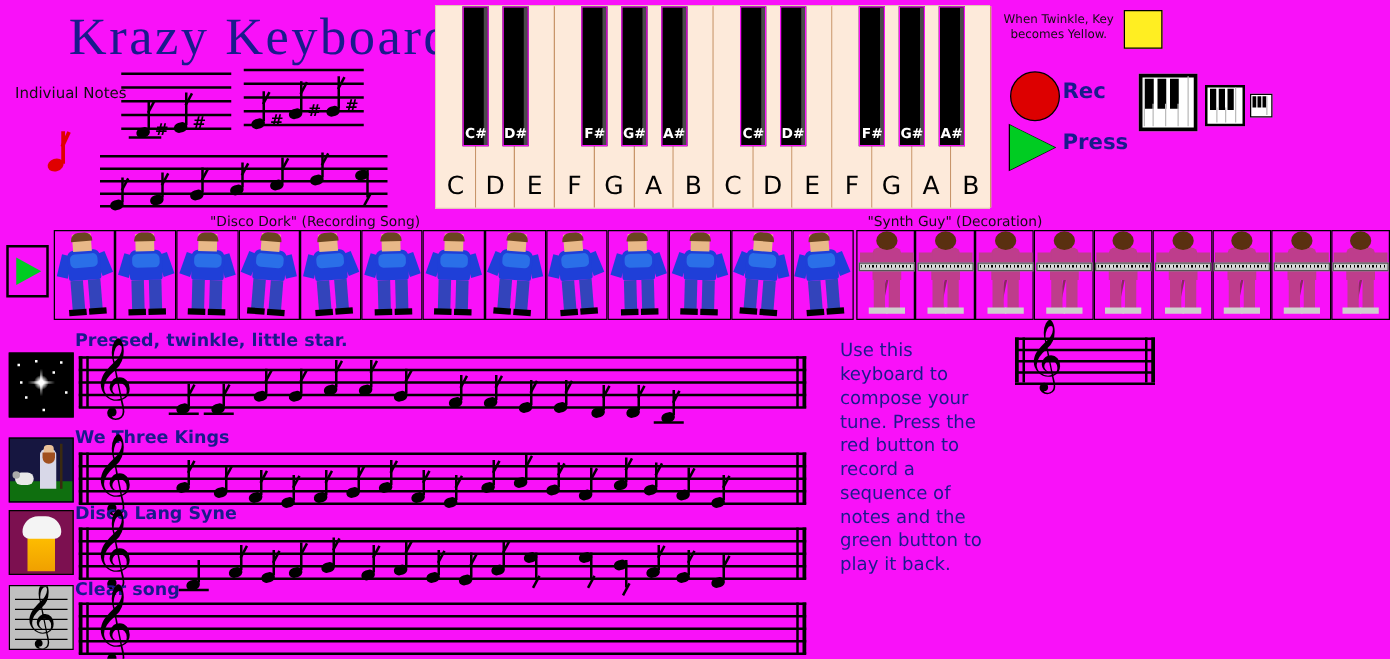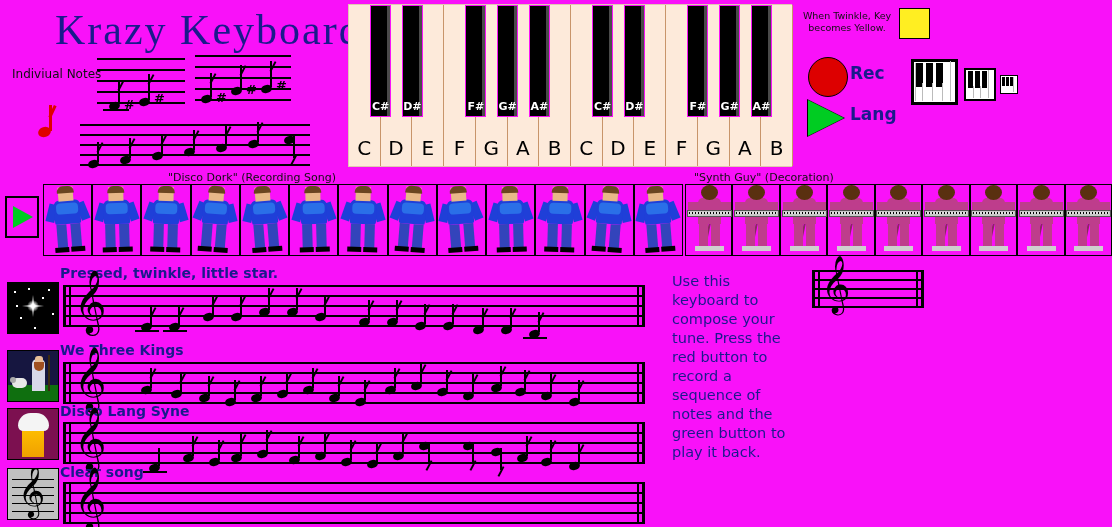--- a/index.html
+++ b/index.html
@@ -331,21 +331,21 @@
 </div>
 
 <div class="abs" id="pressed-note">When Twinkle, Key becomes Yellow.</div>
 <div class="abs" id="yellow-swatch"></div>
 
 <div class="abs" id="rec-button"></div>
 <div class="abs" id="rec-label">Rec</div>
 
 <div class="abs" id="play-button-outline"></div>
 <div class="abs" id="play-button"></div>
-<div class="abs" id="play-label">Lang</div>
+<div class="abs" id="play-label">Press</div>
 
 <div class="kbd-thumb" id="kbd-thumb-large">
   <div class="tb" style="left:2px;width:7px;height:24px;"></div>
   <div class="tb" style="left:12px;width:7px;height:24px;"></div>
   <div class="tb" style="left:22px;width:7px;height:24px;"></div>
   <div style="position:absolute;left:1px;right:1px;bottom:1px;top:1px;border-left:1px solid #BBB;"></div>
   <div style="position:absolute;left:8px;bottom:1px;width:1px;height:18px;background:#BBB;"></div>
   <div style="position:absolute;left:18px;bottom:1px;width:1px;height:18px;background:#BBB;"></div>
   <div style="position:absolute;left:28px;bottom:1px;width:1px;height:18px;background:#BBB;"></div>
   <div style="position:absolute;left:36px;bottom:1px;width:1px;height:40px;background:#BBB;"></div>

